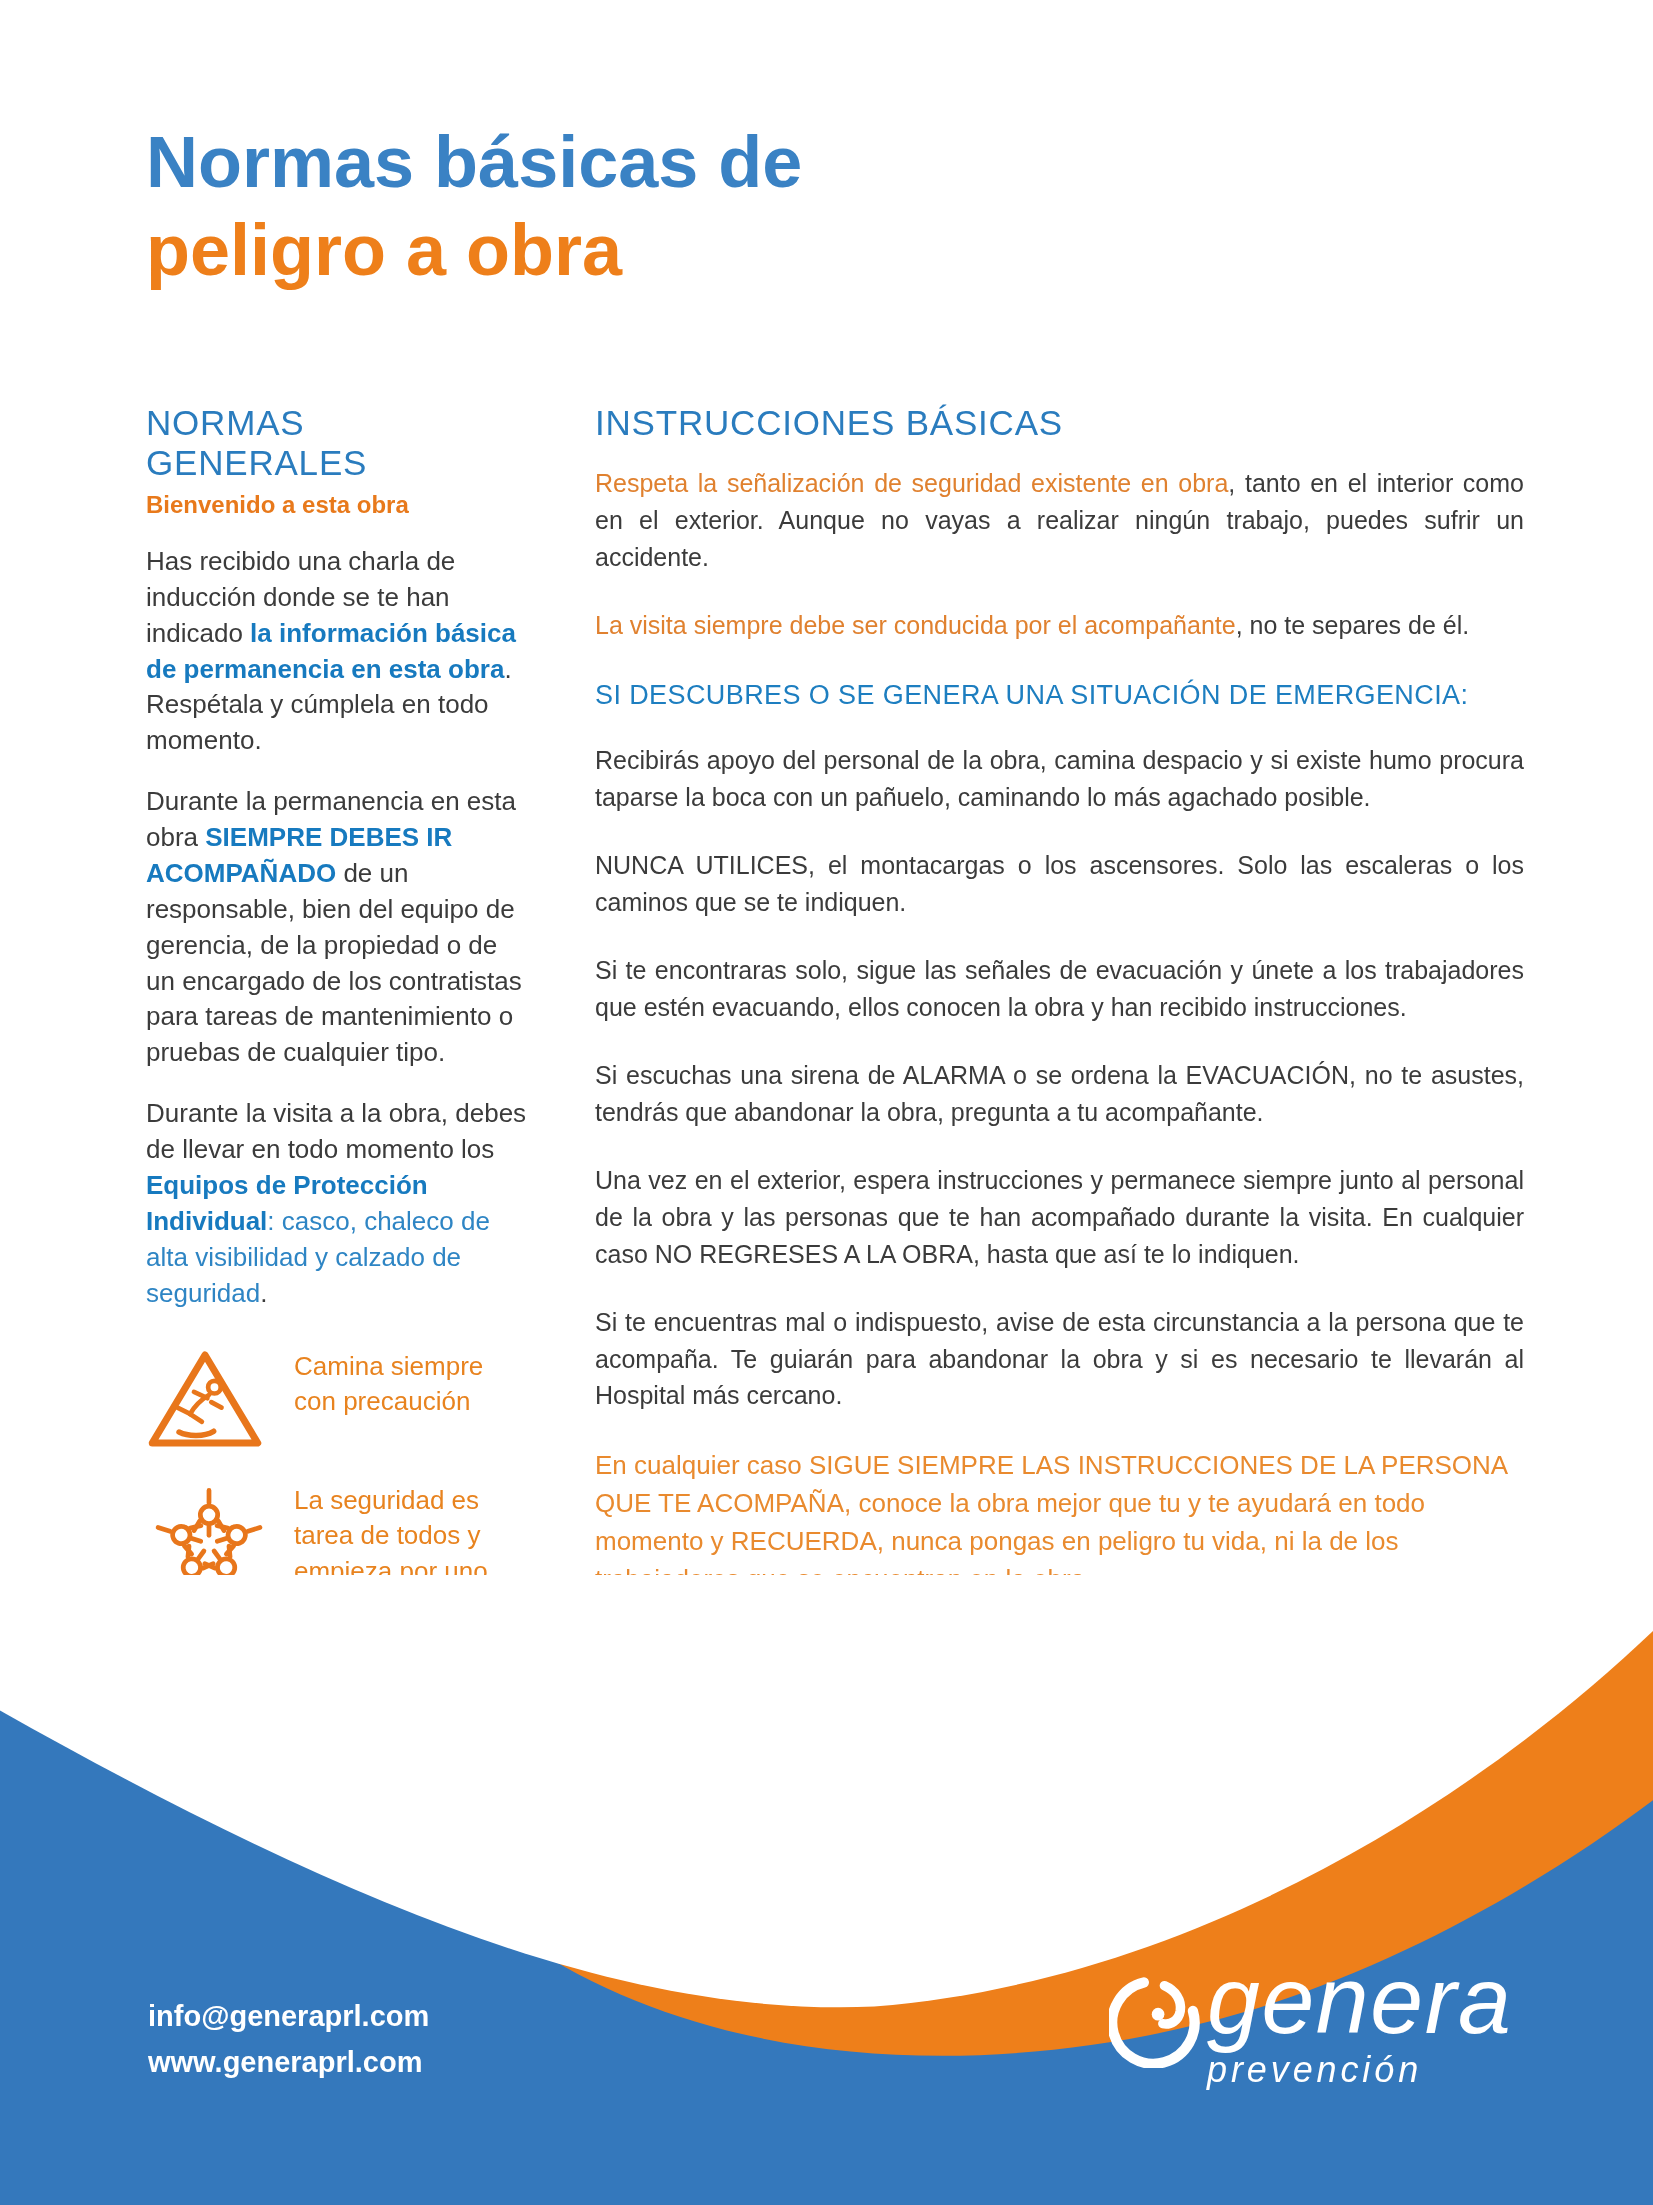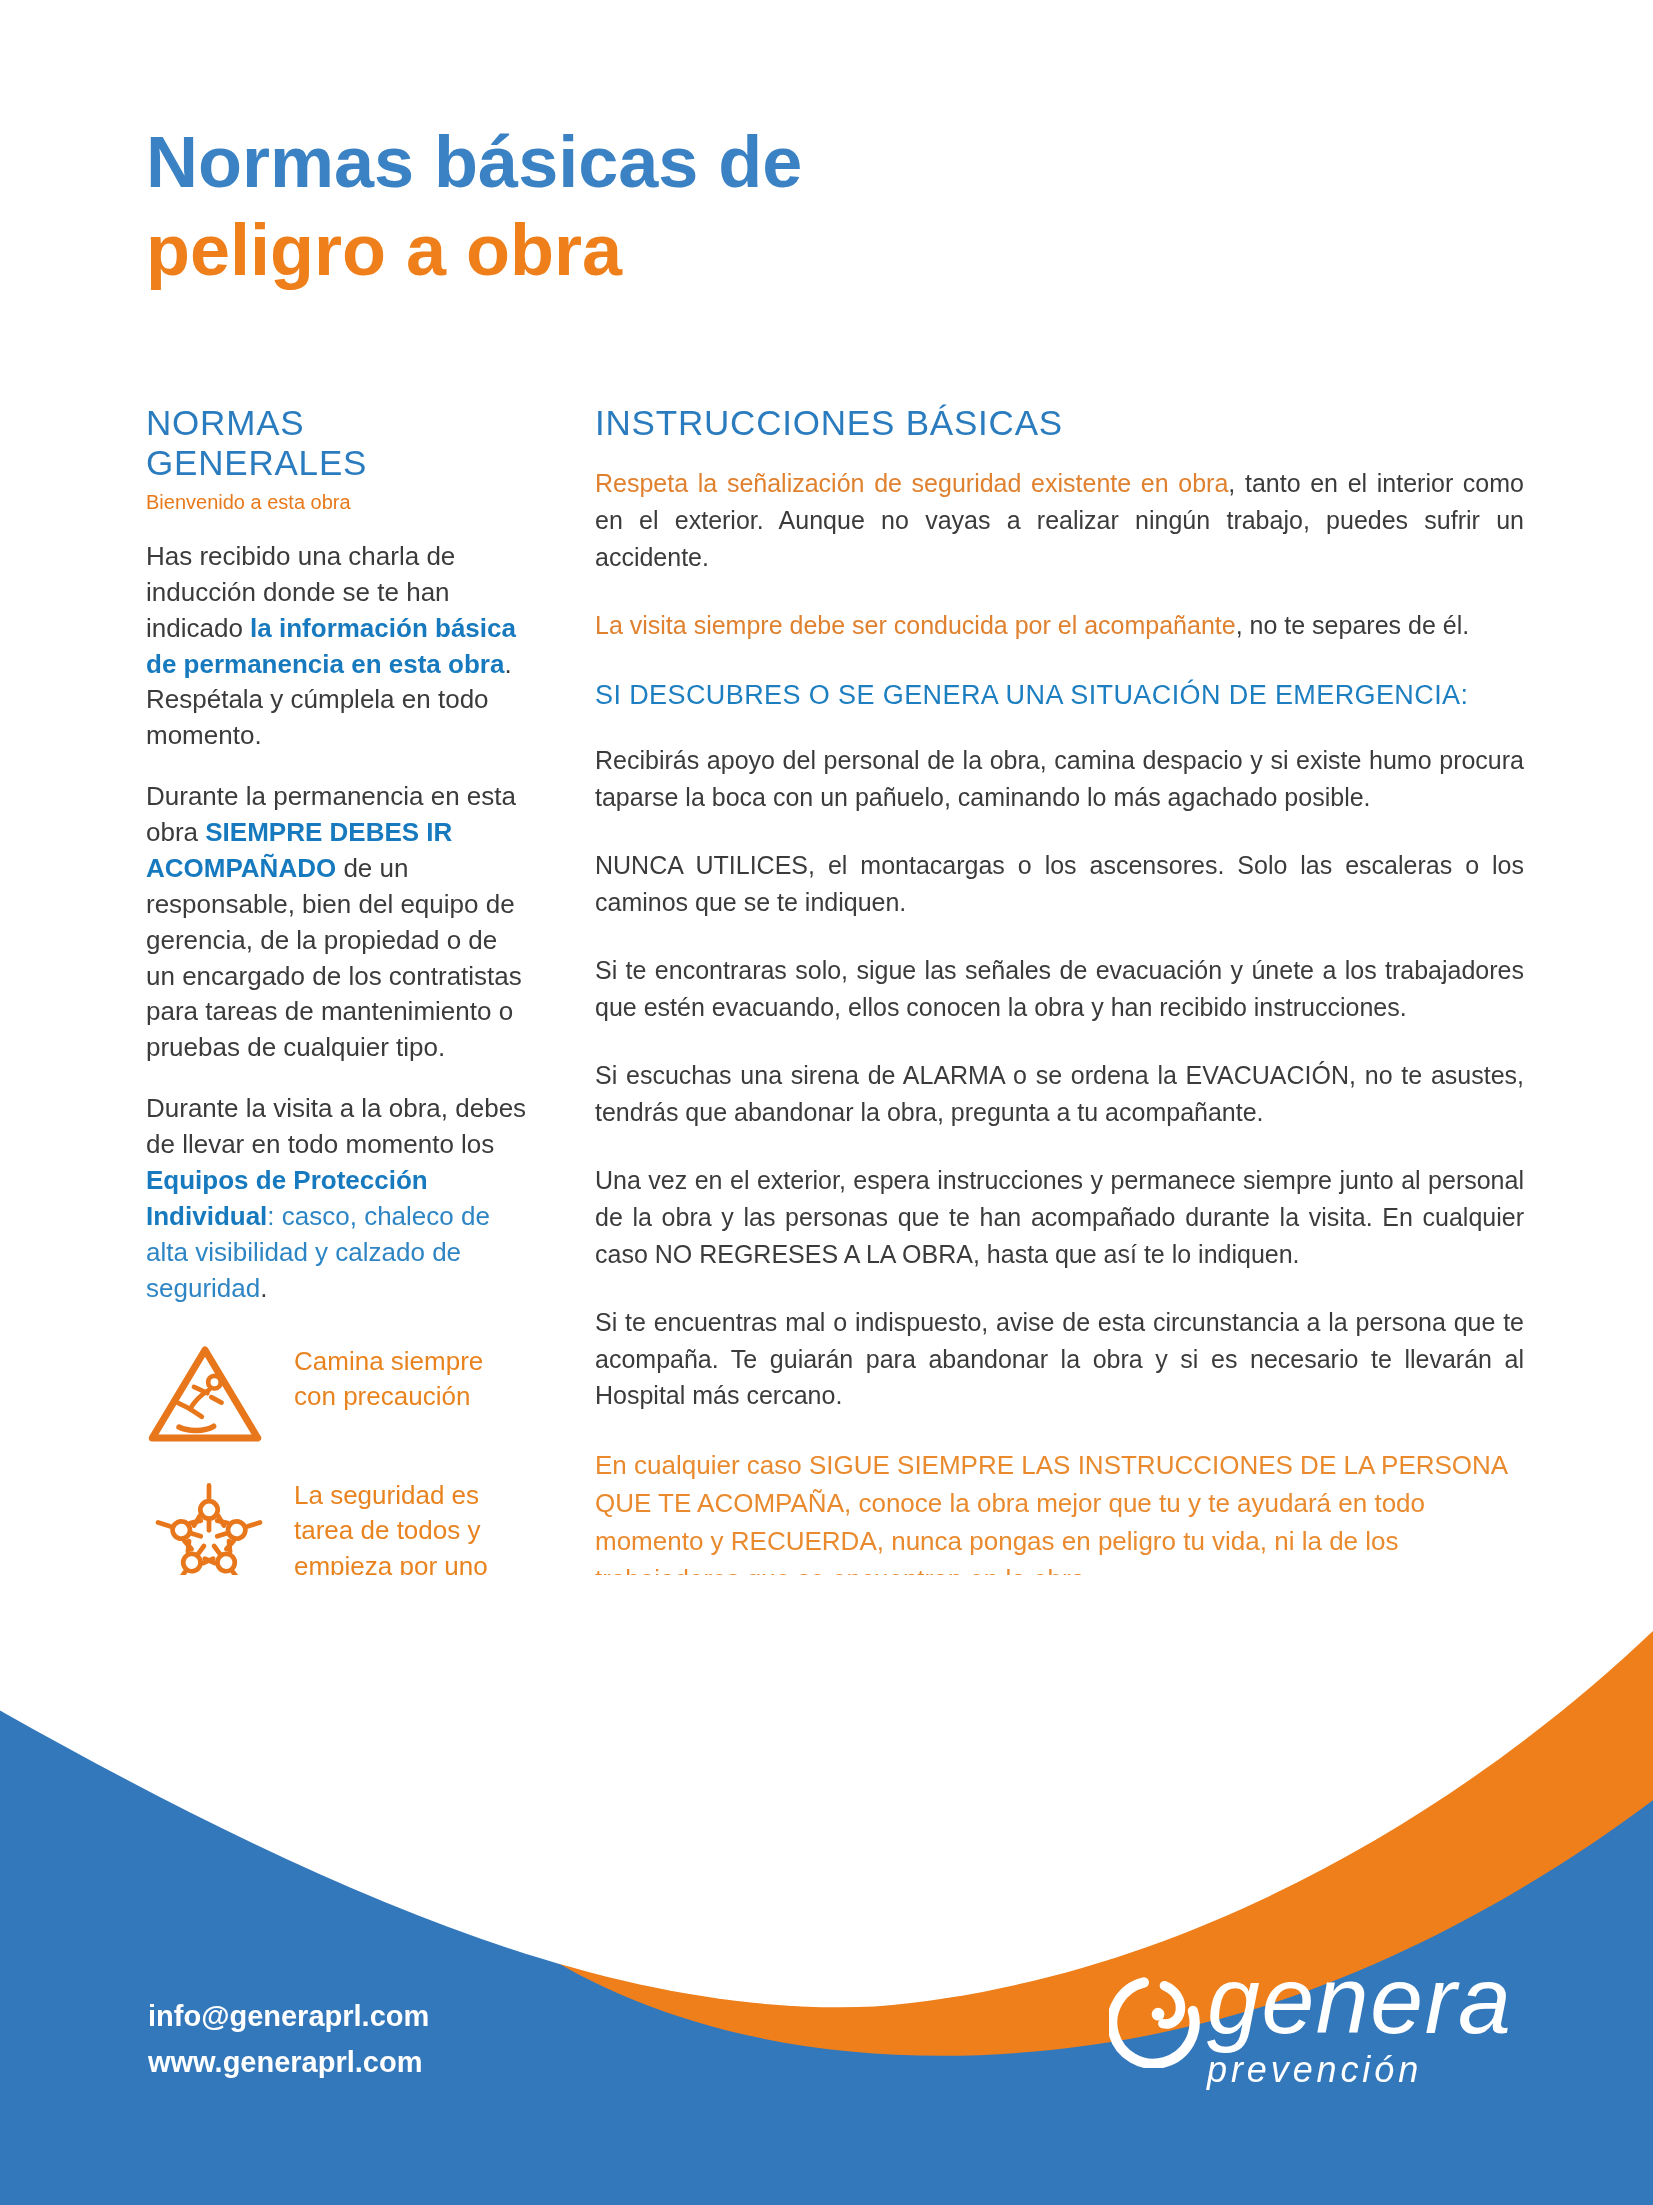--- a/index.html
+++ b/index.html
@@ -9,21 +9,21 @@
   
   .title{position:absolute;left:146px;top:91px;font-weight:bold;font-size:72px;line-height:1.22;margin-top:28px;}
   .title-l1{color:#3A82C4;}
   .title-l2{color:#EE7F1A;}
 
   
   .col-left{position:absolute;left:146px;top:403px;width:386px;}
   .col-right{position:absolute;left:595px;top:403px;width:929px;}
 
   .section-heading{margin:0;font-size:35px;font-weight:400;letter-spacing:0.8px;color:#2A7CBE;}
-  .subheading{margin:7.9px 0 0;font-size:20px;font-weight:400;color:#E8791B;}
+  .subheading{margin:7.9px 0 0;font-size:24px;font-weight:700;color:#E8791B;}
 
   .col-left .body{margin:25px 0 0;font-size:26px;line-height:1.38;color:#3B3B3B;text-align:left;}
   .bold-blue{color:#177ABF;font-weight:bold;}
   .blue-reg{color:#2E85C4;}
 
   .icon-list{margin-top:36px;}
   .icon-row{display:flex;align-items:flex-start;margin-top:30px;}
   .icon-row:first-child{margin-top:0;}
   .icon-box{flex:0 0 126px;display:flex;justify-content:flex-start;}
   .icon-caption{margin-left:22px;padding-top:1.6px;width:276px;font-size:26px;line-height:1.36;color:#E8831F;}

